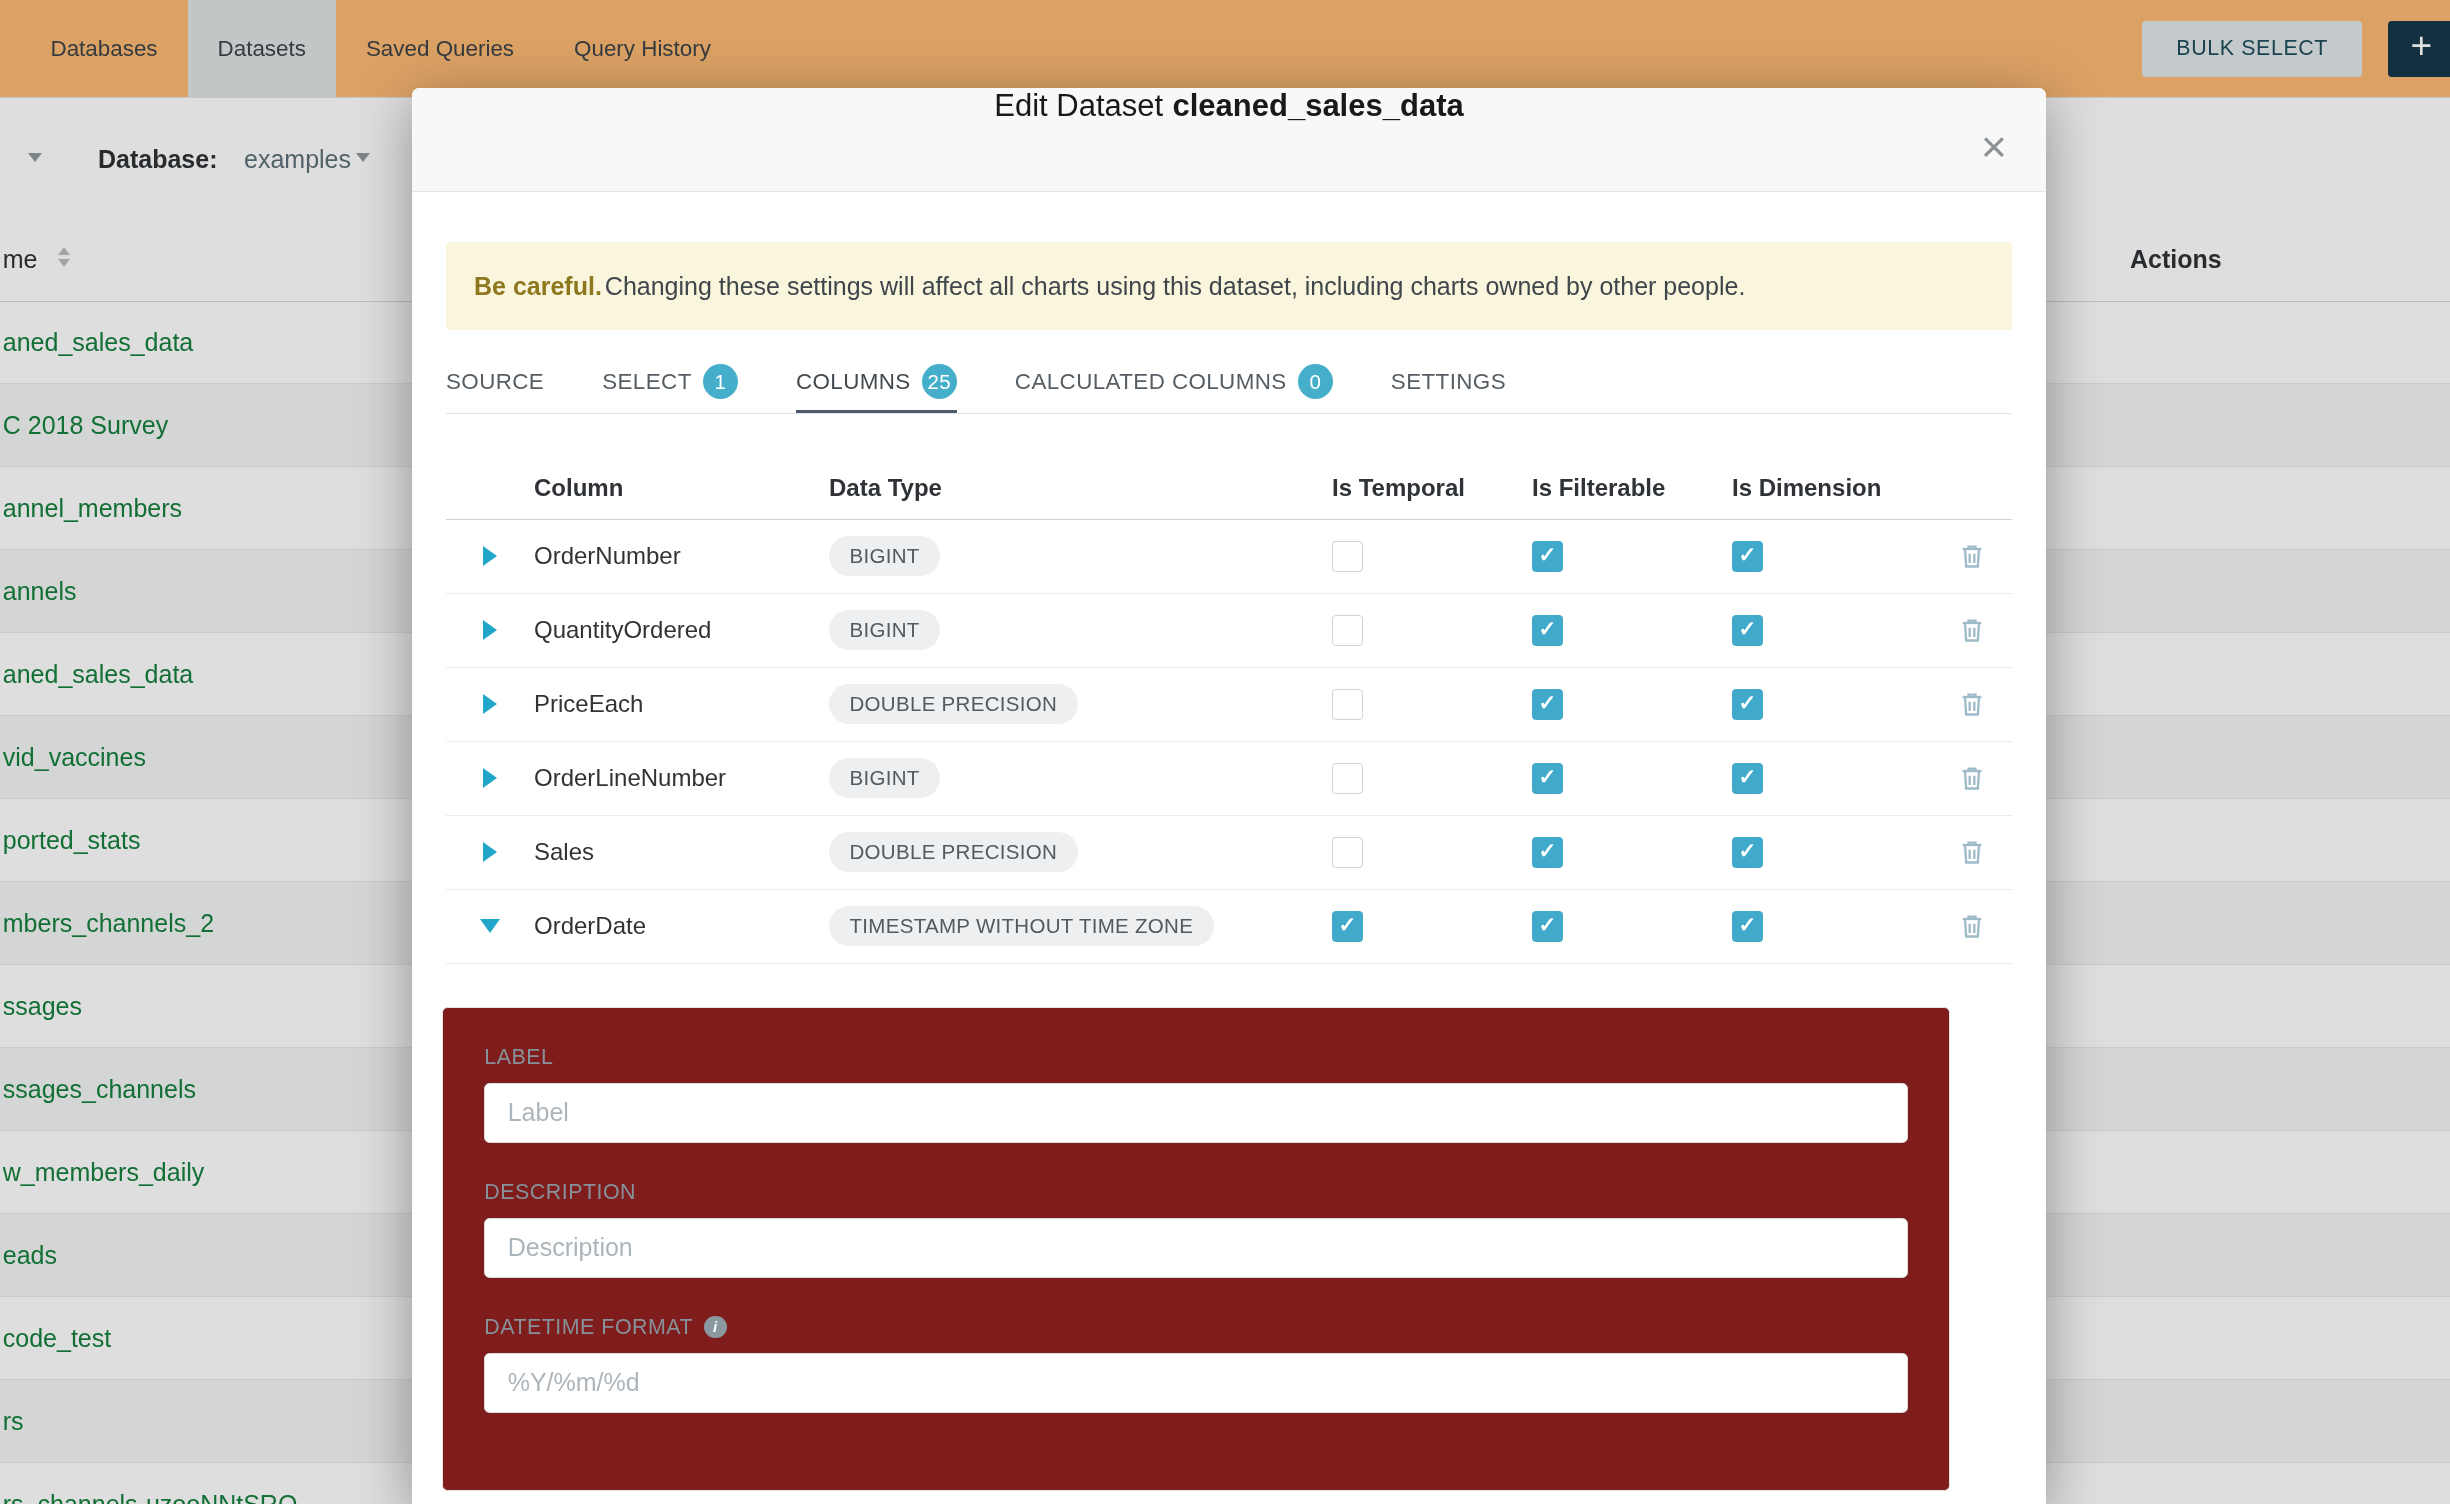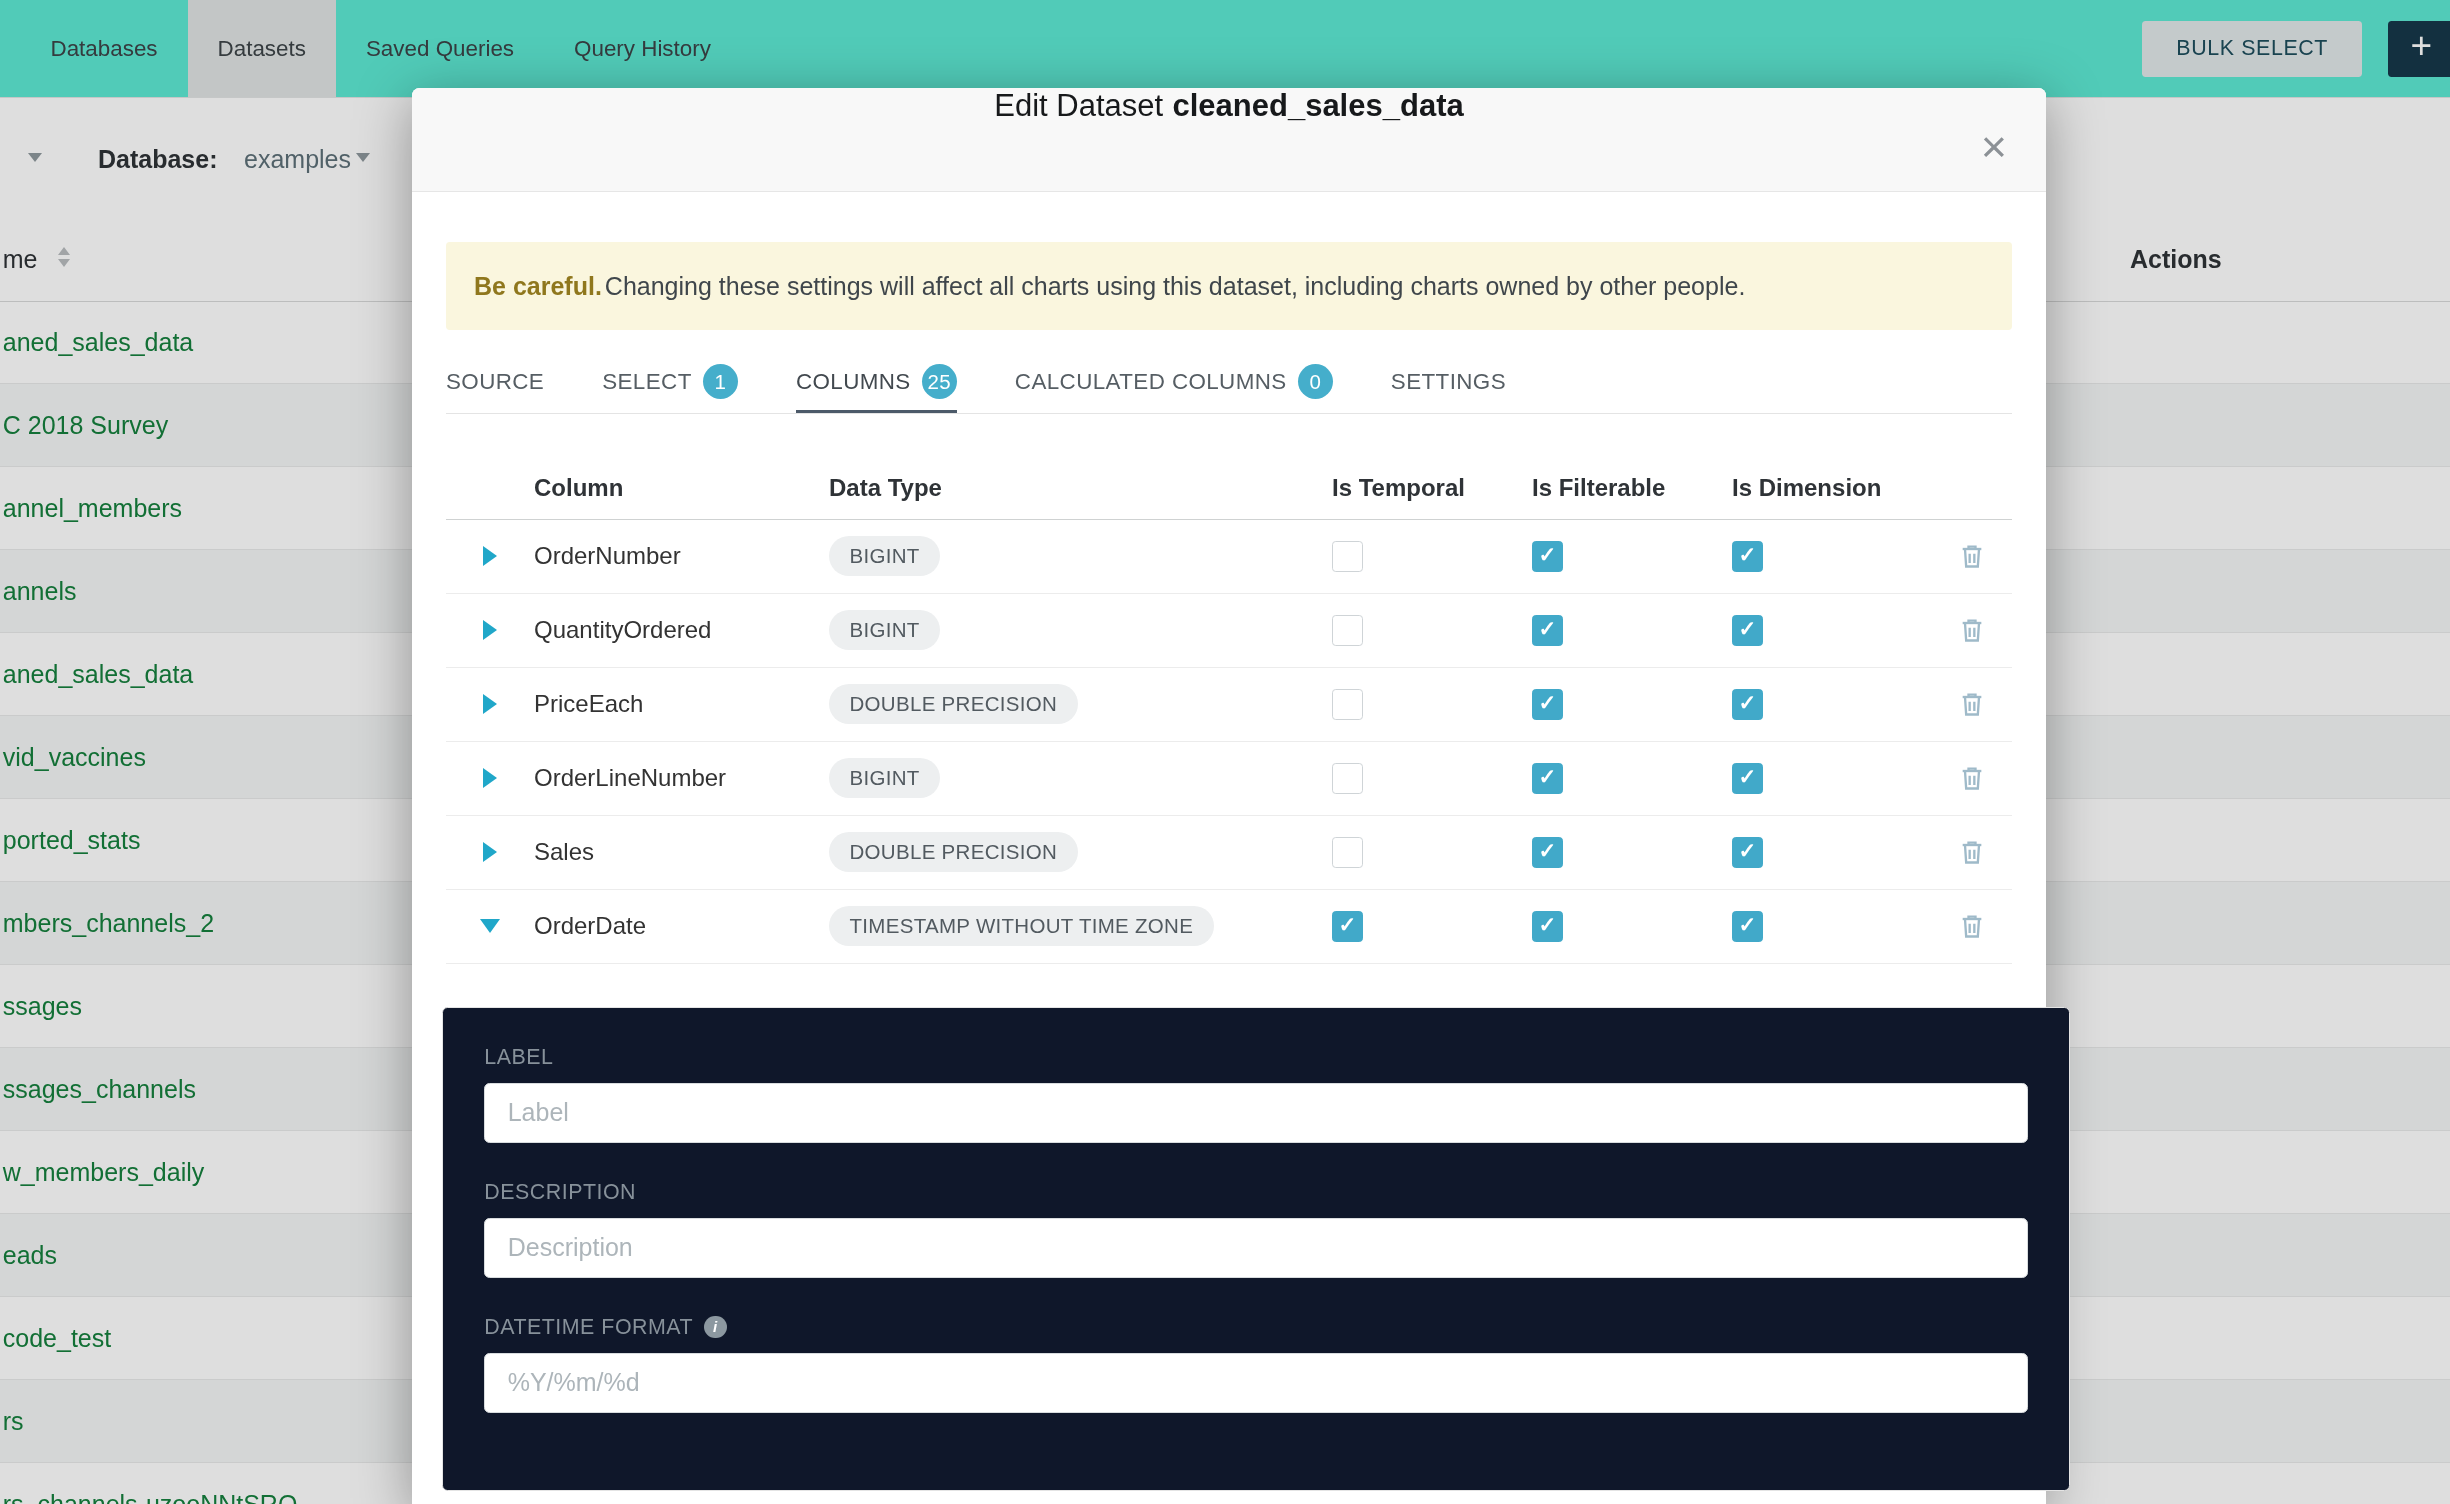--- a/index.html
+++ b/index.html
@@ -1,20 +1,20 @@
 <!DOCTYPE html>
 <html style="font-size:15px"><head>
 <meta charset="utf-8">
 <style>
   html,body{margin:0;padding:0;background:#fff;}
   .screen{position:relative;width:2450px;height:1505px;overflow:hidden;
     font-family:"Liberation Sans",sans-serif;background:#fff;}
 
   
-  .topnav{position:absolute;top:0;left:0;right:0;height:97px;background:#5eead4;
+  .topnav{position:absolute;top:0;left:0;right:0;height:97px;background:#fdba74;
     border-bottom:0.9px solid #e3e5e5;display:flex;align-items:stretch;padding-left:20.5px;z-index:1;}
   .nav-item{display:flex;align-items:center;padding:0 30px;font-size:22.4px;color:#3d4448;cursor:pointer;white-space:nowrap;}
   .nav-item.active{background:#e0e4e4;}
   .bulk-btn{position:absolute;right:88px;top:20.5px;height:56px;padding:0 34px;background:#e2e8ea;
     border:none;border-radius:3.7px;color:#1d4d5c;font-size:21.4px;font-weight:500;letter-spacing:0.6px;cursor:pointer;}
   .add-btn{position:absolute;left:2388px;top:20.5px;width:224px;height:56px;background:#16384a;border:none;
     border-radius:3.7px;color:#fff;font-size:37px;text-align:left;padding:0 0 5.6px 22.4px;cursor:pointer;}
 
   
   .page{position:absolute;top:98px;left:0;right:0;bottom:0;background:#fff;}
@@ -81,21 +81,21 @@
     color:#525a60;letter-spacing:0.3px;white-space:nowrap;}
 
   .cb{width:31px;height:31px;border:1.9px solid #cfd4d7;border-radius:3.7px;background:#fff;
     box-sizing:border-box;display:flex;align-items:center;justify-content:center;cursor:pointer;}
   .cb.checked{background:#41a9c9;border-color:#41a9c9;}
   .cb.checked::after{content:"\2713";color:#fff;font-size:21.4px;font-weight:700;line-height:1;}
 
   .trash{cursor:pointer;display:inline-flex;}
   .trash svg{display:block;}
 
-  .edit-panel{margin:43px 16px 0 -3.7px;width:1628px;height:484px;background:#0f172a;border:0.9px solid #e4e4e4;
+  .edit-panel{margin:43px 16px 0 -3.7px;width:1508px;height:484px;background:#7f1d1d;border:0.9px solid #e4e4e4;
     border-radius:5.6px;padding:37px 41px;box-sizing:border-box;}
   .field{margin-top:0;}
   .field + .field{margin-top:37px;}
   .field-label{font-size:21.4px;color:#87919a;letter-spacing:0.5px;font-weight:500;display:flex;align-items:center;}
   .text-input{margin-top:13px;width:100%;height:60px;border:0.9px solid #d8dcde;border-radius:5.6px;
     padding:0 22.4px;font-size:25px;color:#333;box-sizing:border-box;background:#fff;outline:none;}
   .text-input::placeholder{color:#adb5ba;}
   .info-icon{width:22.4px;height:22.4px;border-radius:50%;background:#8c98a0;color:#fff;font-size:15px;
     display:inline-flex;align-items:center;justify-content:center;margin-left:11.2px;}
   .info-icon::after{content:"i";font-style:italic;font-weight:700;}

